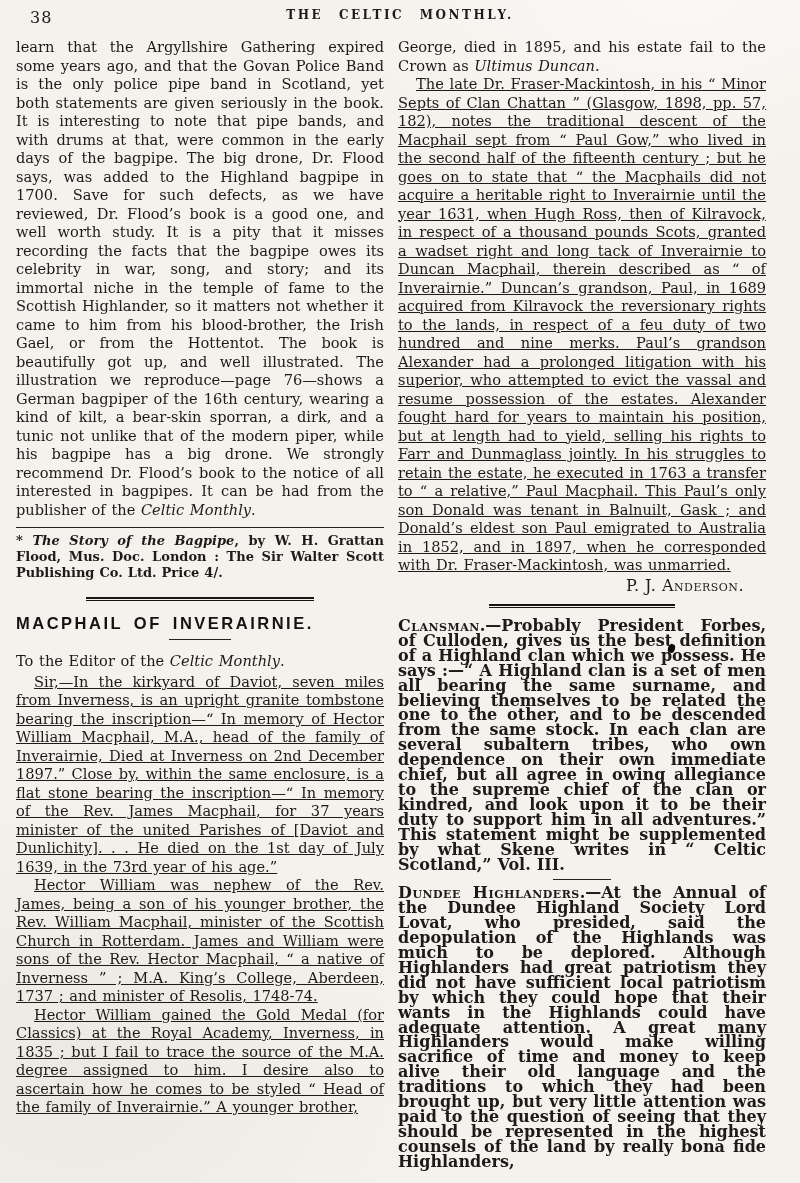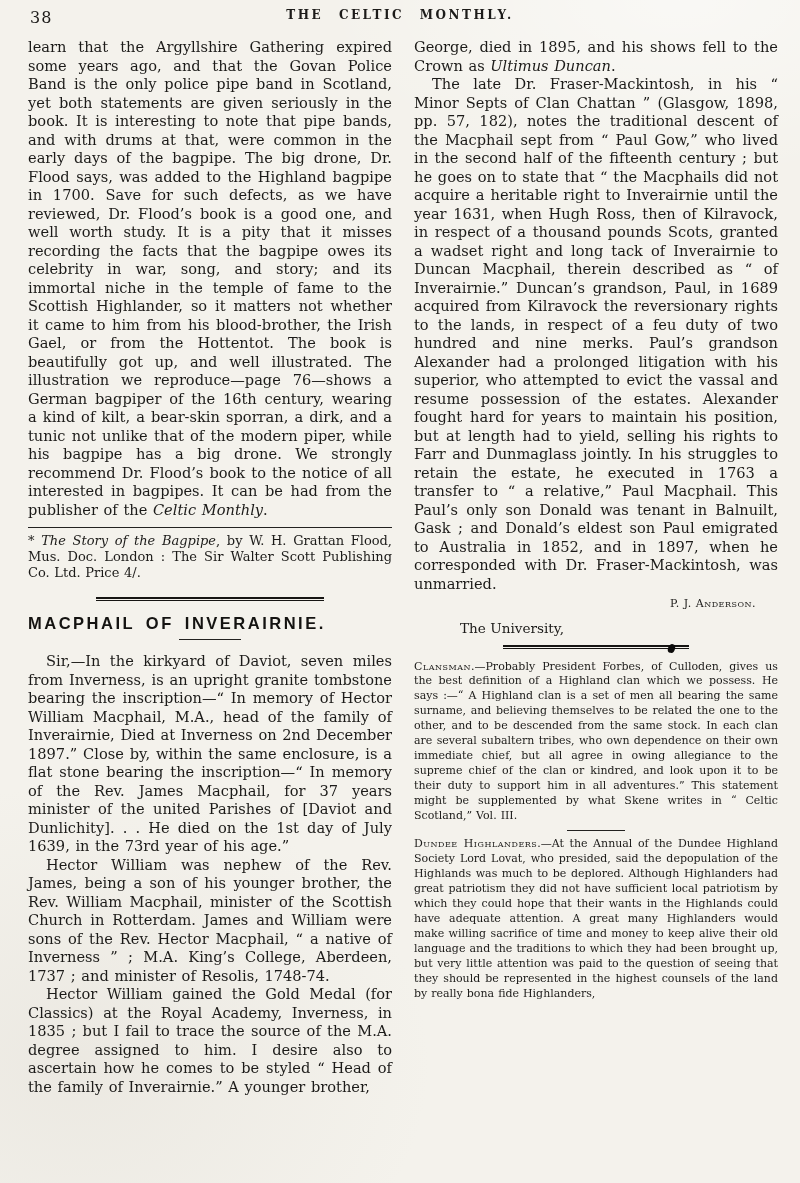--- a/index.html
+++ b/index.html
@@ -31,42 +31,43 @@
   }
   .journal-title {
     text-align: center;
     font-size: 12px;
     font-weight: bold;
     letter-spacing: 2.5px;
     word-spacing: 9px;
   }
   .columns {
     display: flex;
-    padding: 2px 22px 0 28px;
-    gap: 22px;
+    padding: 2px 22px 0 16px;
+    gap: 14px;
   }
   .col { width: 368px; }
   p.body-text {
     font-size: 14.6px;
     line-height: 18.5px;
     text-align: justify;
     word-spacing: 1px;
   }
-  p.indent { text-indent: 18px; }
+  p.indent { text-indent: 18px; text-decoration: underline; }
   p.no-indent { text-indent: 0; }
   .footnote-rule {
     border-top: 1px solid #232220;
     margin: 8px 0 5px 0;
     width: 100%;
   }
   p.footnote {
     font-size: 13px;
     line-height: 15.8px;
     text-align: justify;
     word-spacing: 0.5px;
+    font-weight: bold;
   }
   .thick-rule {
     width: 228px;
     height: 4px;
     border-top: 2.5px solid #161513;
     border-bottom: 1px solid #161513;
     margin: 17px auto 0 auto;
   }
   .thick-rule.right-divider {
     width: 186px;
@@ -83,42 +84,43 @@
     color: #141311;
   }
   .thin-rule {
     width: 62px;
     border-top: 1.2px solid #232220;
     margin: 6px auto 12px auto;
   }
   .thin-rule.small { margin: 7px auto 6px auto; width: 58px; }
   p.salutation { margin-bottom: 2px; }
   p.signature {
-    font-size: 11px;
+    font-size: 16px;
     line-height: 18.5px;
     text-align: right;
     padding-right: 22px;
     margin-top: 2px;
   }
   .smallcaps { font-variant: small-caps; letter-spacing: 0.5px; }
   p.address-1 {
     font-size: 13.6px;
     line-height: 16px;
     padding-left: 46px;
     margin-top: 6px;
   }
   p.address-2 {
     font-size: 13.6px;
     line-height: 16px;
   }
   p.small-text {
-    font-size: 11px;
+    font-size: 16px;
     line-height: 14.9px;
     text-align: justify;
     word-spacing: 0.5px;
+    font-weight: bold;
   }
   .ink-blot {
     position: absolute;
     left: 668px;
     top: 644px;
     width: 7px;
     height: 9px;
     background: #0c0b0a;
     border-radius: 60% 50% 55% 45%;
     transform: rotate(14deg);
@@ -142,33 +144,33 @@
 
       <div class="footnote-rule"></div>
 
       <p class="footnote"><span>* </span><i>The Story of the Bagpipe</i><span>, by W. H. Grattan Flood, Mus. Doc.  London : The Sir Walter Scott Publishing Co. Ltd.  Price 4/.</span></p>
 
       <div class="thick-rule"></div>
 
       <h2 class="article-heading">MACPHAIL OF INVERAIRNIE.</h2>
       <div class="thin-rule"></div>
 
+      <p class="body-text no-indent salutation"><span>To the Editor of the </span><i>Celtic Monthly</i><span>.</span></p>
 
       <p class="body-text indent">Sir,—In the kirkyard of Daviot, seven miles from Inverness, is an upright granite tombstone bearing the inscription—“ In memory of Hector William Macphail, M.A., head of the family of Inverairnie, Died at Inverness on 2nd December 1897.”  Close by, within the same enclosure, is a flat stone bearing the inscription—“ In memory of the Rev. James Macphail, for 37 years minister of the united Parishes of [Daviot and Dunlichity].  .  .  He died on the 1st day of July 1639, in the 73rd year of his age.”</p>
       <p class="body-text indent">Hector William was nephew of the Rev. James, being a son of his younger brother, the Rev. William Macphail, minister of the Scottish Church in Rotterdam.  James and William were sons of the Rev. Hector Macphail, “ a native of Inverness ” ;  M.A. King’s College, Aberdeen, 1737 ;  and minister of Resolis, 1748-74.</p>
       <p class="body-text indent">Hector William gained the Gold Medal (for Classics) at the Royal Academy, Inverness, in 1835 ; but I fail to trace the source of the M.A. degree assigned to him.  I desire also to ascertain how he comes to be styled “ Head of the family of Inverairnie.”  A younger brother,</p>
     </div>
 
     <div class="col">
-      <p class="body-text no-indent"><span>George, died in 1895, and his shows fell to the Crown as </span><i>Ultimus Duncan</i><span>.</span></p>
+      <p class="body-text no-indent"><span>George, died in 1895, and his estate fail to the Crown as </span><i>Ultimus Duncan</i><span>.</span></p>
 
       <p class="body-text indent">The late Dr. Fraser-Mackintosh, in his “ Minor Septs of Clan Chattan ” (Glasgow, 1898, pp. 57, 182), notes the traditional descent of the Macphail sept from “ Paul Gow,” who lived in the second half of the fifteenth century ; but he goes on to state that “ the Macphails did not acquire a heritable right to Inverairnie until the year 1631, when Hugh Ross, then of Kilravock, in respect of a thousand pounds Scots, granted a wadset right and long tack of Inverairnie to Duncan Macphail, therein described as “ of Inverairnie.”  Duncan’s grandson, Paul, in 1689 acquired from Kilravock the reversionary rights to the lands, in respect of a feu duty of two hundred and nine merks.  Paul’s grandson Alexander had a prolonged litigation with his superior, who attempted to evict the vassal and resume possession of the estates.  Alexander fought hard for years to maintain his position, but at length had to yield, selling his rights to Farr and Dunmaglass jointly.  In his struggles to retain the estate, he executed in 1763 a transfer to “ a relative,” Paul Macphail.  This Paul’s only son Donald was tenant in Balnuilt, Gask ; and Donald’s eldest son Paul emigrated to Australia in 1852, and in 1897, when he corresponded with Dr. Fraser-Mackintosh, was unmarried.</p>
 
       <p class="signature smallcaps">P. J. Anderson.</p>
-      <p class="address-1">The University,</p>
 
       <div class="thick-rule right-divider"></div>
 
       <p class="small-text"><span class="smallcaps">Clansman</span><span>.—Probably President Forbes, of Culloden, gives us the best definition of a Highland clan which we possess.  He says :—“ A Highland clan is a set of men all bearing the same surname, and believing themselves to be related the one to the other, and to be descended from the same stock.  In each clan are several subaltern tribes, who own dependence on their own immediate chief, but all agree in owing allegiance to the supreme chief of the clan or kindred, and look upon it to be their duty to support him in all adventures.”  This statement might be supplemented by what Skene writes in “ Celtic Scotland,” Vol. III.</span></p>
 
       <div class="thin-rule small"></div>
 
       <p class="small-text"><span class="smallcaps">Dundee Highlanders</span><span>.—At the Annual of the Dundee Highland Society Lord Lovat, who presided, said the depopulation of the Highlands was much to be deplored. Although Highlanders had great patriotism they did not have sufficient local patriotism by which they could hope that their wants in the Highlands could have adequate attention.  A great many Highlanders would make willing sacrifice of time and money to keep alive their old language and the traditions to which they had been brought up, but very little attention was paid to the question of seeing that they should be represented in the highest counsels of the land by really bona fide Highlanders,</span></p>
     </div>
 

